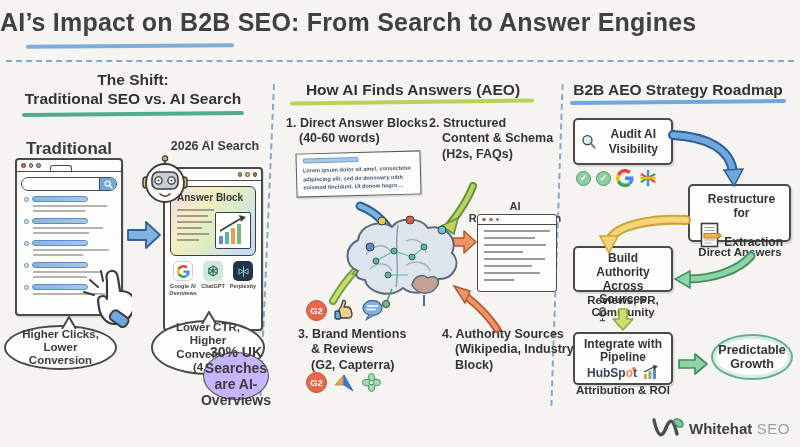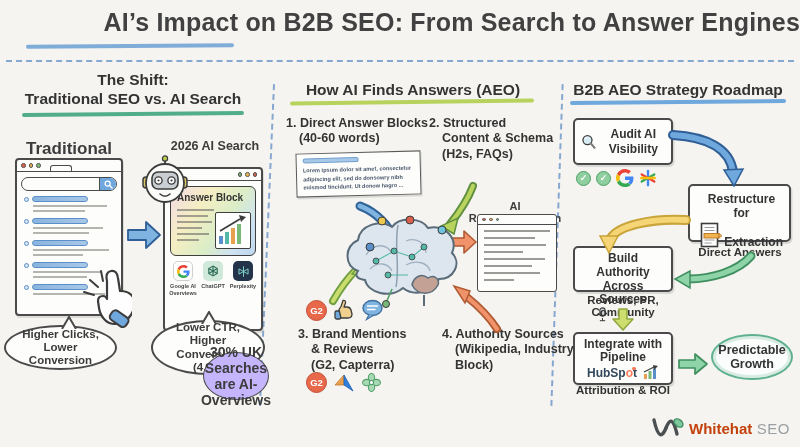--- a/index.html
+++ b/index.html
@@ -2,21 +2,21 @@
 <html><head>
 <meta charset="utf-8">
 <style>
   * { margin:0; padding:0; box-sizing:border-box; }
   body { background:#e8e8e4; font-family:"Liberation Sans", sans-serif; }
   .canvas { position:relative; width:800px; height:447px; background:#f5f4f0; overflow:hidden; color:#3c3c3c; }
   .abs { position:absolute; }
   .bold { font-weight:700; }
   .center { text-align:center; }
 
-  .main-title { top:8px; left:0; width:800px; text-align:right; font-size:25px; font-weight:700; color:#414141; letter-spacing:.2px; }
+  .main-title { top:8px; left:0; width:800px; text-align:left; font-size:25px; font-weight:700; color:#414141; letter-spacing:.2px; }
   .title-underline { top:44px; left:26px; width:208px; height:4px; background:#6b9fd4; border-radius:3px; transform:rotate(-.4deg); opacity:.85; }
   .h-divider { top:60px; left:6px; width:788px; border-top:2.5px dashed #6b95c9; opacity:.8; }
   .v-divider { width:0; border-left:2.5px dashed #6b95c9; opacity:.8; top:84px; height:322px; }
   .v1 { left:266px; transform:rotate(2.5deg); }
   .v2 { left:556px; transform:rotate(2deg); }
 
   .col-heading { font-size:15.5px; font-weight:700; line-height:1.25; color:#333; }
   .heading-underline { height:3.5px; border-radius:3px; }
 
   
@@ -68,21 +68,21 @@
   .sub-label { font-size:11.5px; font-weight:700; color:#333; }
 
   .hub-pre, .hub-post { color:#33475b; font-weight:700; font-size:12px; }
   .hub-o { color:#ff7a59; font-weight:700; font-size:12px; position:relative; }
   .hub-o::after { content:""; position:absolute; width:3.5px; height:3.5px; background:#ff7a59; border-radius:50%; top:1px; right:-2.5px; }
 
   .oval { border:2.5px solid #5fb08f; border-radius:50%; background:#fbfdfc; box-shadow:inset 0 0 0 3px rgba(95,176,143,.22);
     display:flex; align-items:center; justify-content:center; text-align:center; font-weight:700; font-size:12.5px; line-height:1.15; color:#333; }
 
   .brand { right:10px; top:416px; display:flex; align-items:center; gap:5px; }
-  .brand-bold { font-size:15px; font-weight:700; color:#c2410c; }
+  .brand-bold { font-size:15px; font-weight:700; color:#404040; }
   .brand-light { font-size:15px; color:#9aa0a3; letter-spacing:.5px; }
 
   .check-circle { width:15px; height:15px; border-radius:50%; background:#8fce9f; border:1.5px solid #4f9f68; color:#fff; font-size:9px; font-weight:700; display:flex; align-items:center; justify-content:center; }
   svg { display:block; }
 </style>
 </head>
 <body>
 
 <div class="canvas">
 

